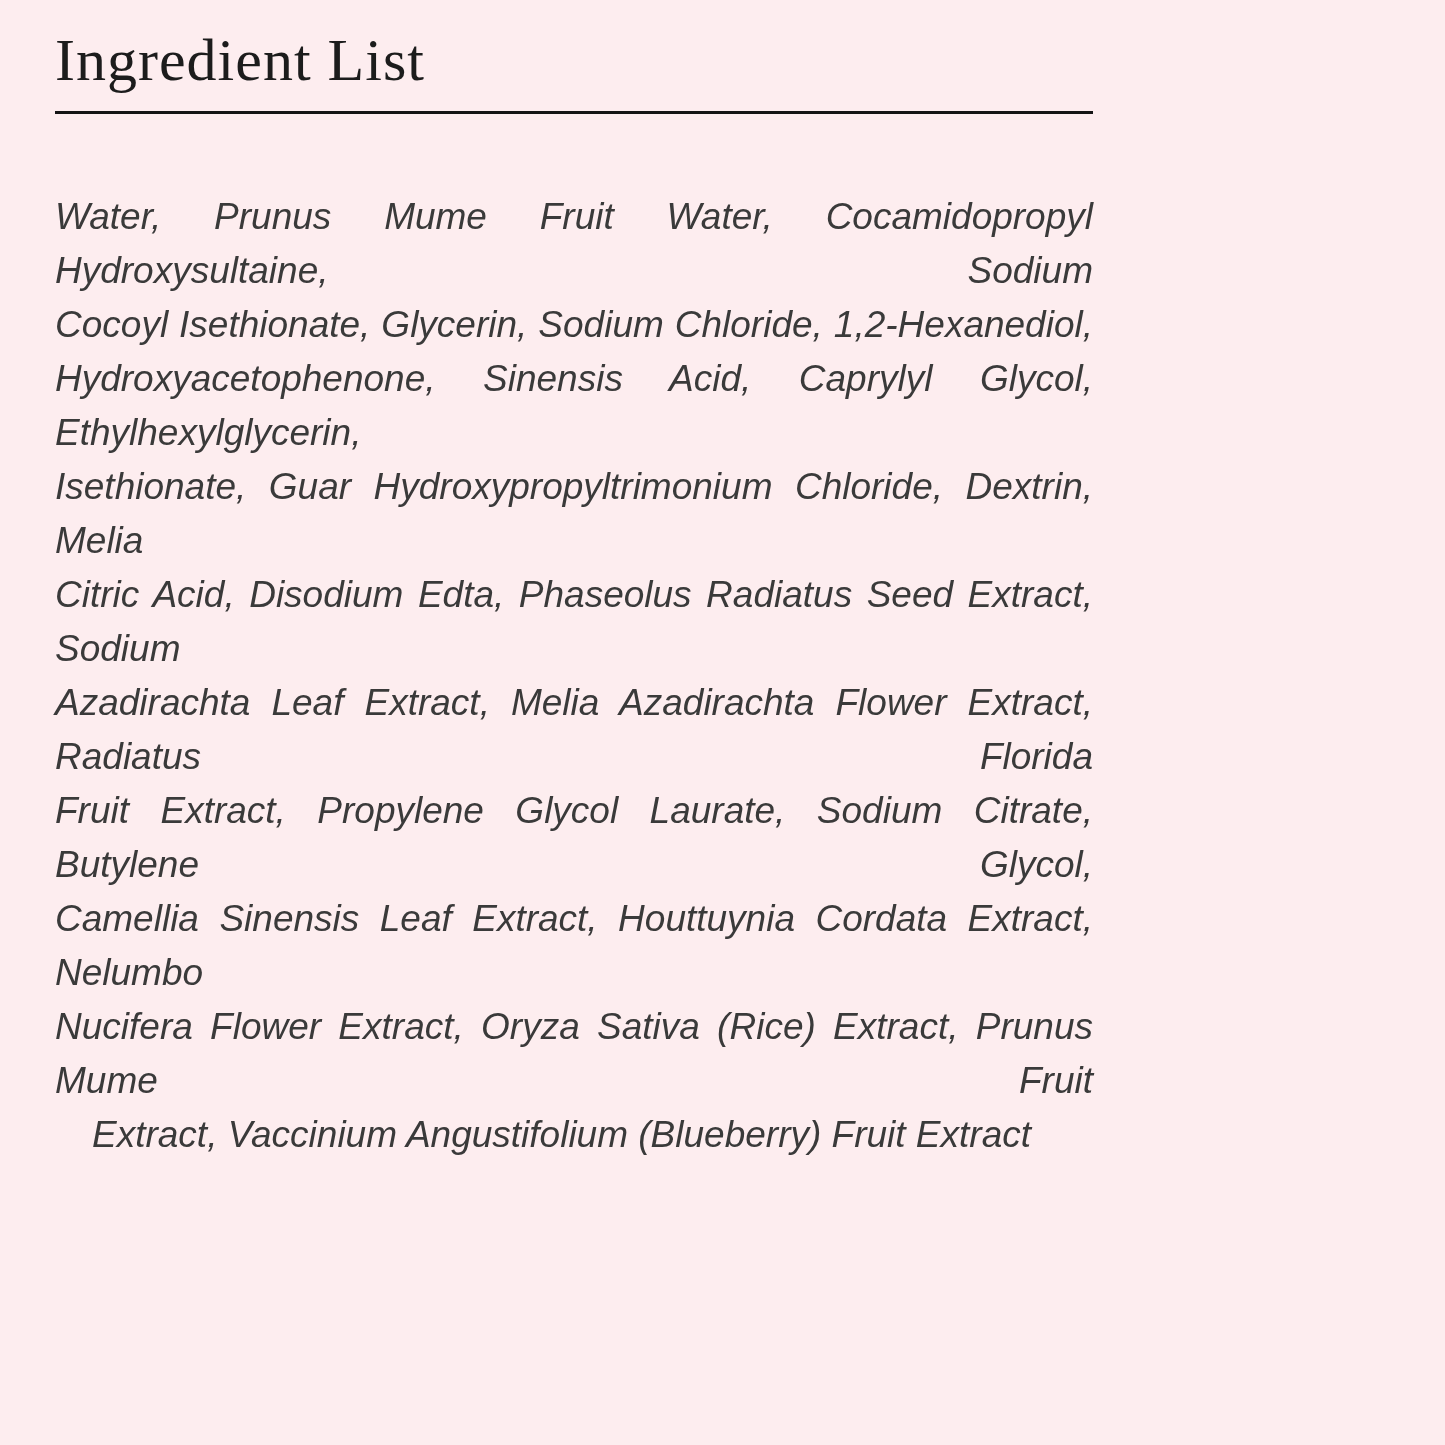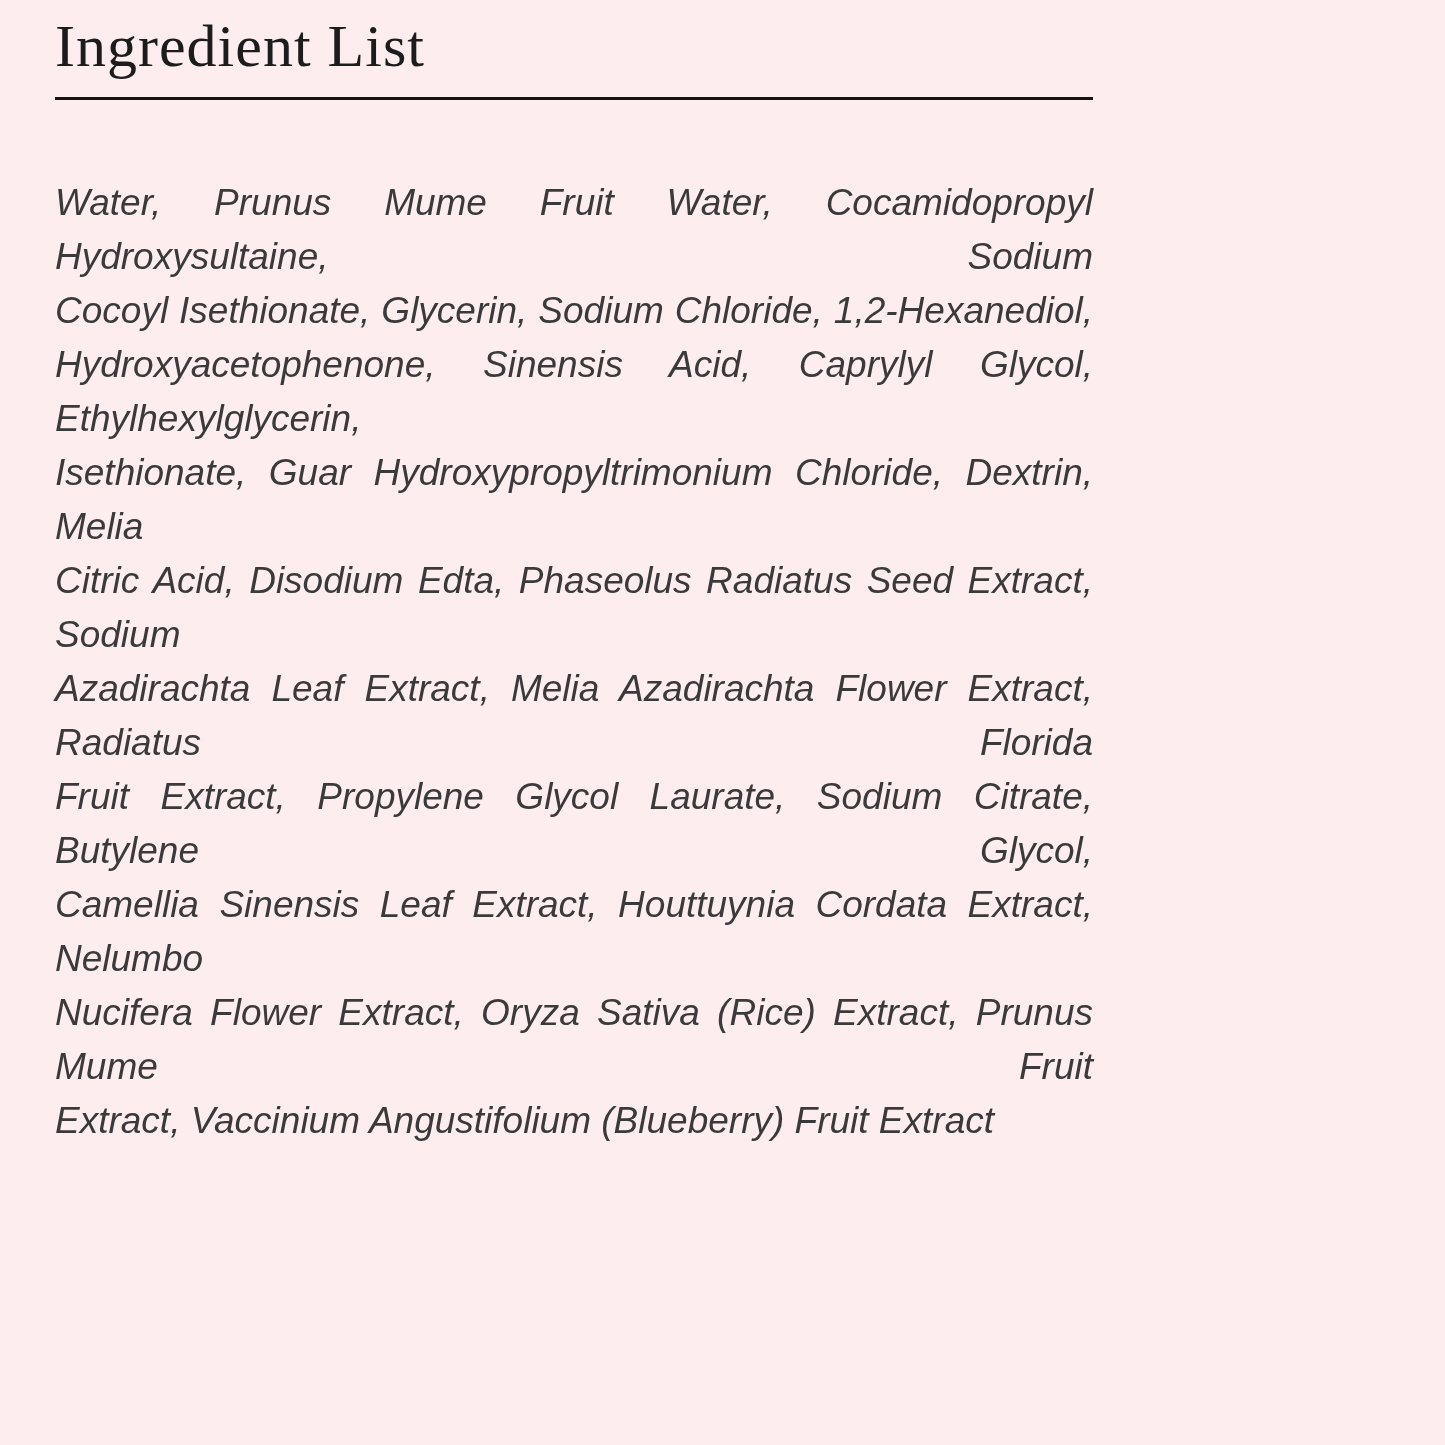--- a/index.html
+++ b/index.html
@@ -10,21 +10,21 @@
     width: 1445px;
     height: 1445px;
     background: var(--bg, #fdedef);
     font-family: "Liberation Sans", sans-serif;
     overflow: hidden;
   }
   .panel {
     box-sizing: border-box;
     width: 1143px;
     height: 1445px;
-    padding: 12px 50px 0 55px;
+    padding: 26px 50px 0 55px;
   }
   .title {
     margin: 0;
     font-family: "Liberation Serif", serif;
     font-weight: 400;
     font-size: 60px;
     line-height: 1.15;
     letter-spacing: 1px;
     color: var(--title-color, #1c1c1c);
   }
@@ -42,20 +42,21 @@
     font-weight: 300;
   }
   .ing-line {
     text-align: justify;
     text-align-last: justify;
     white-space: normal;
     font-style: italic;
   }
   .ing-line.last {
     text-align-last: left;
+    margin-left: 37px;
   }
 </style>
 </head>
 <body>
 
 <div class="panel">
   <h1 class="title">Ingredient List</h1>
   <div class="rule"></div>
   <div class="ingredients">
     <div class="ing-line">Water, Prunus Mume Fruit Water, Cocamidopropyl Hydroxysultaine, Sodium</div>

